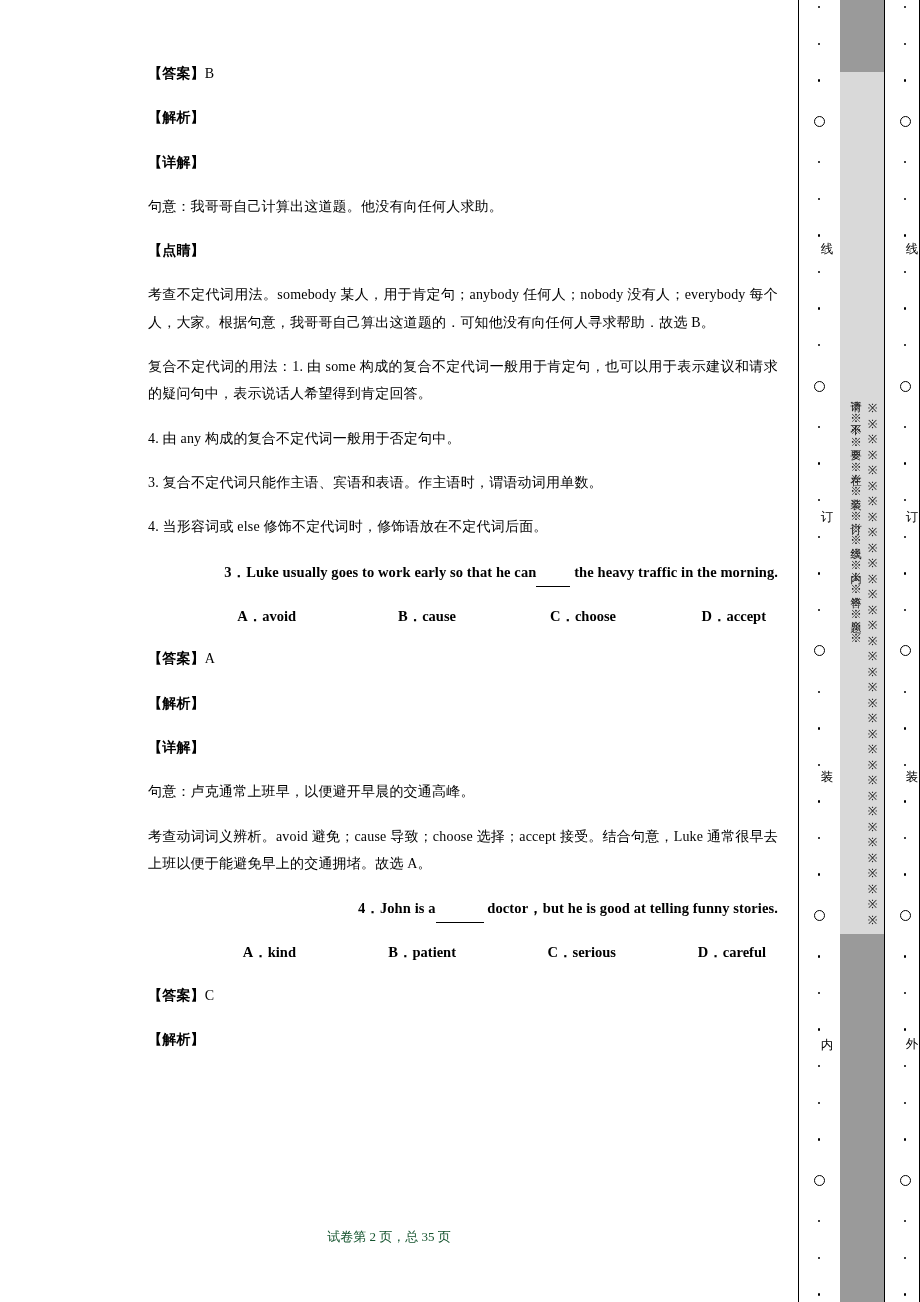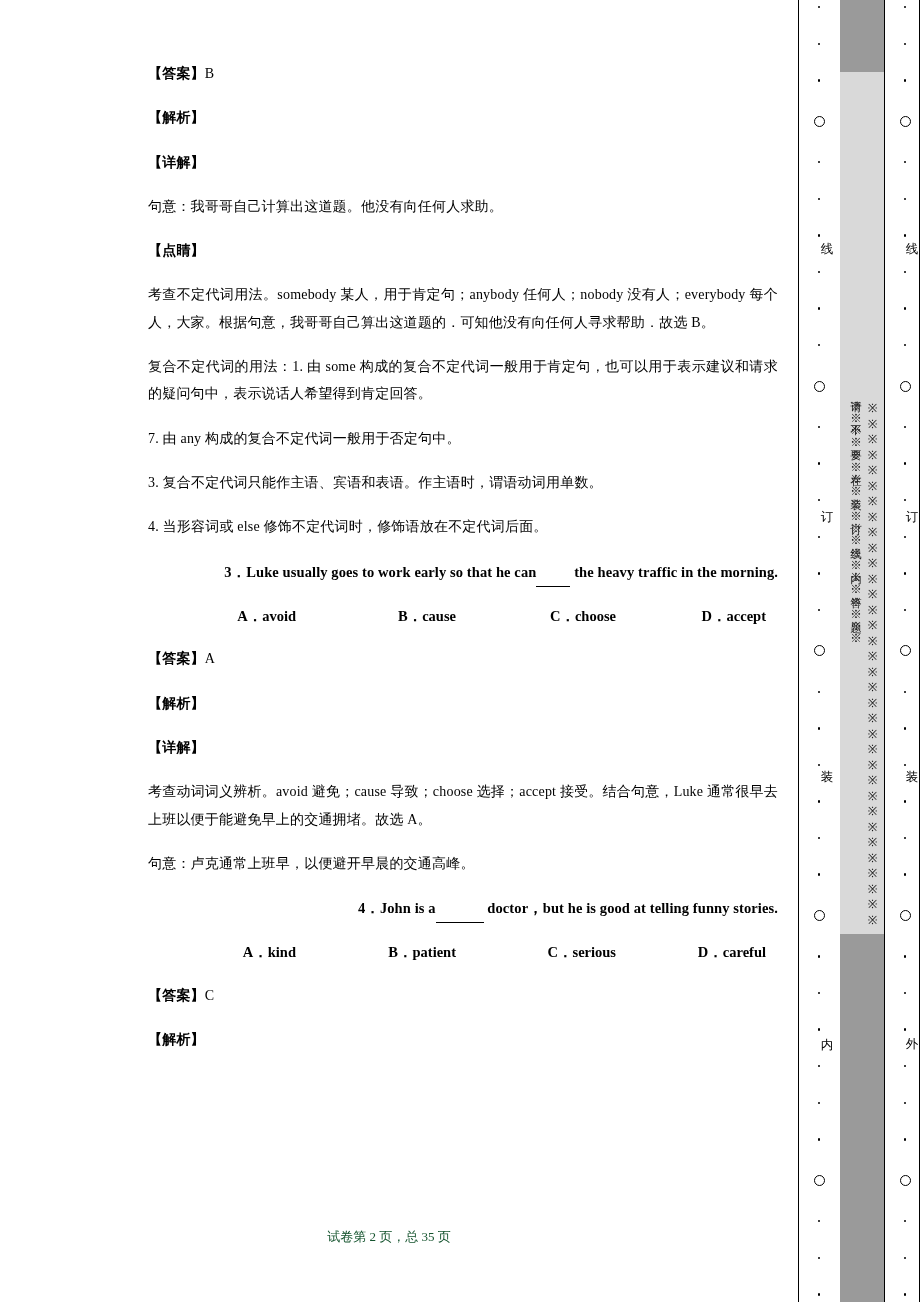--- a/index.html
+++ b/index.html
@@ -154,40 +154,40 @@
     <p class="para"><span class="tag">【详解】</span><span></span></p>
 
     <p class="para"><span class="tag"></span><span>句意：我哥哥自己计算出这道题。他没有向任何人求助。</span></p>
 
     <p class="para"><span class="tag">【点睛】</span><span></span></p>
 
     <p class="para"><span class="tag"></span><span>考查不定代词用法。somebody 某人，用于肯定句；anybody 任何人；nobody 没有人；everybody 每个人，大家。根据句意，我哥哥自己算出这道题的．可知他没有向任何人寻求帮助．故选 B。</span></p>
 
     <p class="para"><span class="tag"></span><span>复合不定代词的用法：1. 由 some 构成的复合不定代词一般用于肯定句，也可以用于表示建议和请求的疑问句中，表示说话人希望得到肯定回答。</span></p>
 
-    <p class="para"><span class="tag"></span><span>7. 由 any 构成的复合不定代词一般用于否定句中。</span></p>
+    <p class="para"><span class="tag"></span><span>4. 由 any 构成的复合不定代词一般用于否定句中。</span></p>
 
     <p class="para"><span class="tag"></span><span>3. 复合不定代词只能作主语、宾语和表语。作主语时，谓语动词用单数。</span></p>
 
     <p class="para"><span class="tag"></span><span>4. 当形容词或 else 修饰不定代词时，修饰语放在不定代词后面。</span></p>
 
     <p class="qline"><span>3．</span><span>Luke usually goes to work early so that he can</span><span class="blank">&nbsp;</span> <span>the heavy traffic in the morning.</span></p>
 
     <div class="options">
       <span class="opt">A．avoid</span>
       <span class="opt">B．cause</span>
       <span class="opt">C．choose</span>
       <span class="opt">D．accept</span>
     </div>
 
     <p class="para"><span class="tag">【答案】</span><span>A</span></p>
     <p class="para"><span class="tag">【解析】</span><span></span></p>
     <p class="para"><span class="tag">【详解】</span><span></span></p>
+    <p class="para"><span class="tag"></span><span>句意：卢克通常上班早，以便避开早晨的交通高峰。</span></p>
     <p class="para"><span class="tag"></span><span>考查动词词义辨析。avoid 避免；cause 导致；choose 选择；accept 接受。结合句意，Luke 通常很早去上班以便于能避免早上的交通拥堵。故选 A。</span></p>
-    <p class="para"><span class="tag"></span><span>句意：卢克通常上班早，以便避开早晨的交通高峰。</span></p>
 
     <p class="qline"><span>4．</span><span>John is a</span><span class="blank" style="min-width:48px">&nbsp;</span> <span>doctor，but he is good at telling funny stories.</span></p>
 
     <div class="options">
       <span class="opt">A．kind</span>
       <span class="opt">B．patient</span>
       <span class="opt">C．serious</span>
       <span class="opt">D．careful</span>
     </div>
 

